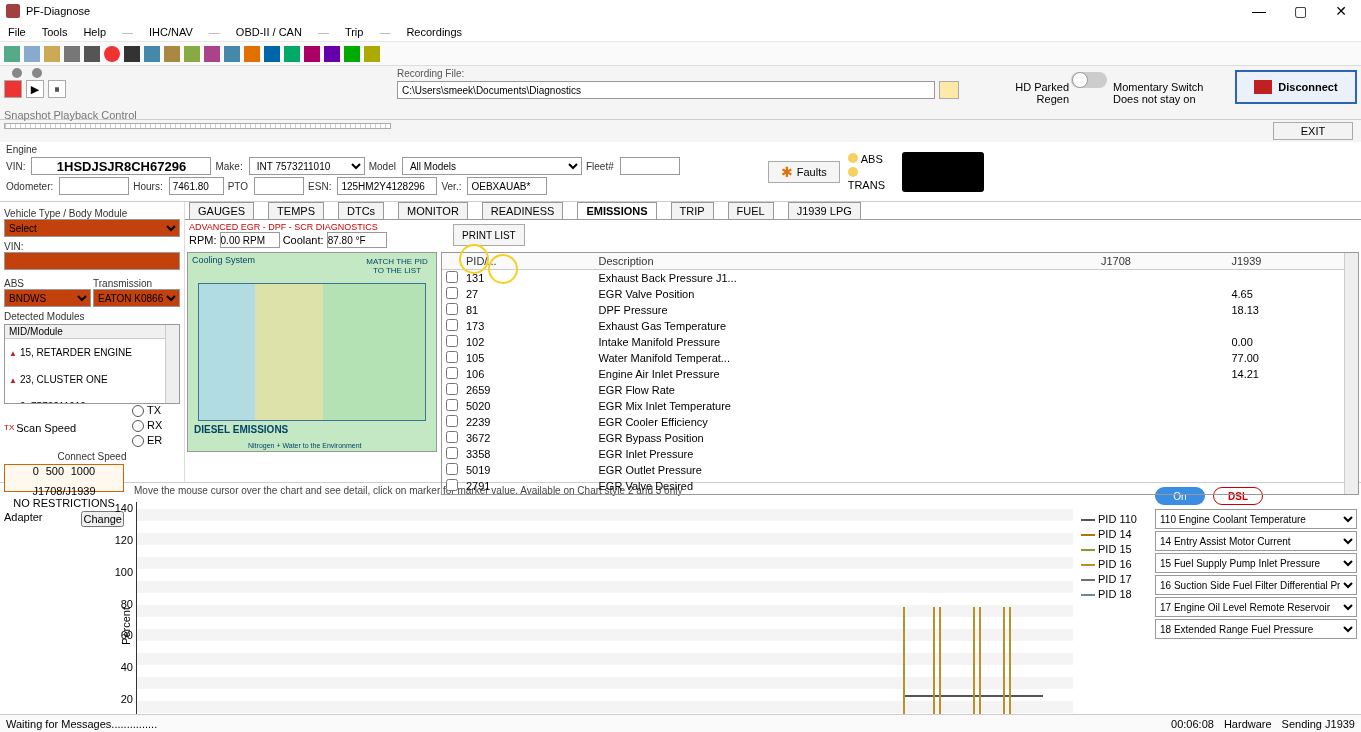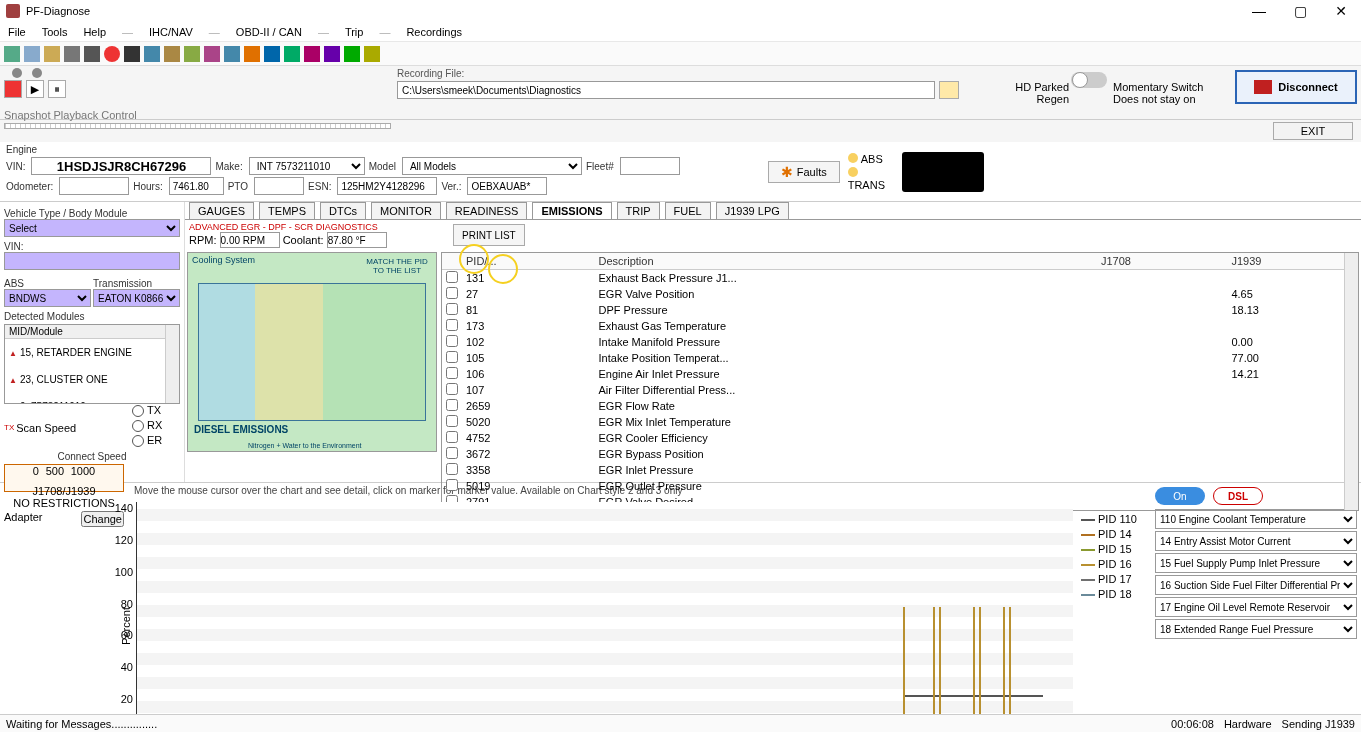--- a/index.html
+++ b/index.html
@@ -44,35 +44,35 @@
 .engzone .abs{width:50px;display:flex;flex-direction:column;gap:2px;justify-content:center;font-size:9px}
 .engzone .abs .dot{width:10px;height:10px;border-radius:50%;background:#f8d060;display:inline-block;margin-right:3px}
 .engzone .warn{width:90px;display:flex;align-items:center;justify-content:center}
 .engzone .warn .wbox{width:82px;height:40px;background:#000;color:#ff9b00;font-size:7px;text-align:center;border-radius:3px;padding-top:2px}
 .engzone .faults{padding:8px;display:flex;align-items:center}
 .engzone .faults .fbtn{height:22px;padding:0 12px;border:1px solid #aaa;background:#f5f5f5;display:flex;align-items:center;gap:4px}
 .engzone .faults .fico{color:#e07000;font-size:14px}
 .main{display:flex;height:280px}
 .main .side{width:185px;padding:2px 4px;border-right:1px solid #ddd}
 .main .side .sec{font-size:10px;color:#333;margin-top:4px}
-.main .side select,.main .side input{width:100%;height:18px;border:1px solid #999;font-size:10px;background:#c4b5fd}
+.main .side select,.main .side input{width:100%;height:18px;border:1px solid #999;font-size:10px;background:#c2410c}
 .main .side .half{display:flex;gap:2px}
 .main .side .half>*{flex:1}
 .main .side .modlist{border:1px solid #999;height:80px;margin-top:2px;overflow:hidden;position:relative}
 .main .side .modlist .hdr{font-size:10px;padding:1px 4px;background:#f0f0f0;border-bottom:1px solid #ccc}
 .main .side .modlist .itm{font-size:10px;padding:8px 4px;white-space:nowrap}
 .main .side .modlist .itm::before{content:'▲';color:#c02020;font-size:8px;margin-right:3px}
 .main .side .modlist .sb{position:absolute;right:0;top:0;width:14px;height:100%;background:#eee;border-left:1px solid #ccc}
 .main .side .scan{font-size:10px;margin-top:4px;display:flex;align-items:center;gap:2px}
 .main .side .rad{display:flex;flex-direction:column;gap:2px;font-size:10px;margin-left:auto;width:48px}
 .main .side .rad span::before{content:'';display:inline-block;width:10px;height:10px;border:1px solid #555;border-radius:50%;margin-right:3px;vertical-align:middle}
 .main .side .gauge{border:1px solid #c60;width:120px;height:28px;margin-top:2px;font-size:8px;text-align:center;background:#fff8ee}
 .main .center{flex:1;display:flex;flex-direction:column}
 .tabs{display:flex;height:20px;border-bottom:1px solid #999;padding-left:4px}
-.tabs .tab{padding:2px 8px;font-size:11px;border:1px solid #999;border-bottom:none;background:#f3f3f3;margin-right:5px;cursor:pointer}
+.tabs .tab{padding:2px 8px;font-size:11px;border:1px solid #999;border-bottom:none;background:#f3f3f3;margin-right:14px;cursor:pointer}
 .tabs .tab.act{background:#fff;font-weight:bold}
 .subrow{display:flex;align-items:center;height:30px;padding:2px 4px;gap:20px;font-size:10px}
 .subrow input{height:16px;border:1px solid #999;width:60px;font-size:10px}
 .subrow .pbtn{height:22px;padding:0 8px;border:1px solid #aaa;background:#f5f5f5;font-size:10px;margin-left:auto}
 .diagrow{display:flex;flex:1}
 .diagrow .diag{width:250px;height:200px;border:1px solid #999;margin:2px;background:#c4e8c4;position:relative;font-size:8px;color:#084}
 .diagrow .diag .hdr{font-size:9px;color:#046;padding:2px 4px}
 .diagrow .diag .match{position:absolute;right:4px;top:4px;font-size:8px;color:#046;text-align:center;width:70px}
 .diagrow .list{flex:1;position:relative;border:1px solid #999;margin:2px}
 .diagrow .list table{width:100%;border-collapse:collapse;font-size:10px}
@@ -359,55 +359,48 @@
               <tr>
                 <td><input type="checkbox" style=""></td>
                 <td>102</td>
                 <td>Intake Manifold Pressure</td>
                 <td></td>
                 <td>0.00</td>
               </tr>
               <tr>
                 <td><input type="checkbox" style=""></td>
                 <td>105</td>
-                <td>Intake Position Temperat...</td>
+                <td>Water Manifold Temperat...</td>
                 <td></td>
                 <td>77.00</td>
               </tr>
               <tr>
                 <td><input type="checkbox" style=""></td>
                 <td>106</td>
                 <td>Engine Air Inlet Pressure</td>
                 <td></td>
                 <td>14.21</td>
               </tr>
               <tr>
                 <td><input type="checkbox" style=""></td>
-                <td>107</td>
-                <td>Air Filter Differential Press...</td>
-                <td></td>
-                <td></td>
-              </tr>
-              <tr>
-                <td><input type="checkbox" style=""></td>
                 <td>2659</td>
                 <td>EGR Flow Rate</td>
                 <td></td>
                 <td></td>
               </tr>
               <tr>
                 <td><input type="checkbox" style=""></td>
                 <td>5020</td>
                 <td>EGR Mix Inlet Temperature</td>
                 <td></td>
                 <td></td>
               </tr>
               <tr>
                 <td><input type="checkbox" style=""></td>
-                <td>4752</td>
+                <td>2239</td>
                 <td>EGR Cooler Efficiency</td>
                 <td></td>
                 <td></td>
               </tr>
               <tr>
                 <td><input type="checkbox" style=""></td>
                 <td>3672</td>
                 <td>EGR Bypass Position</td>
                 <td></td>
                 <td></td>

